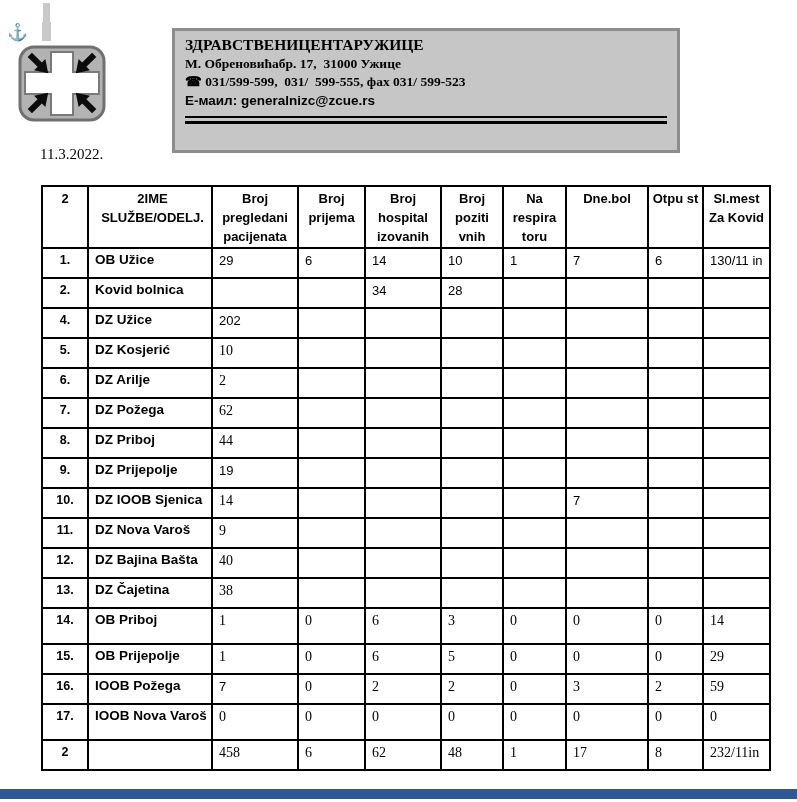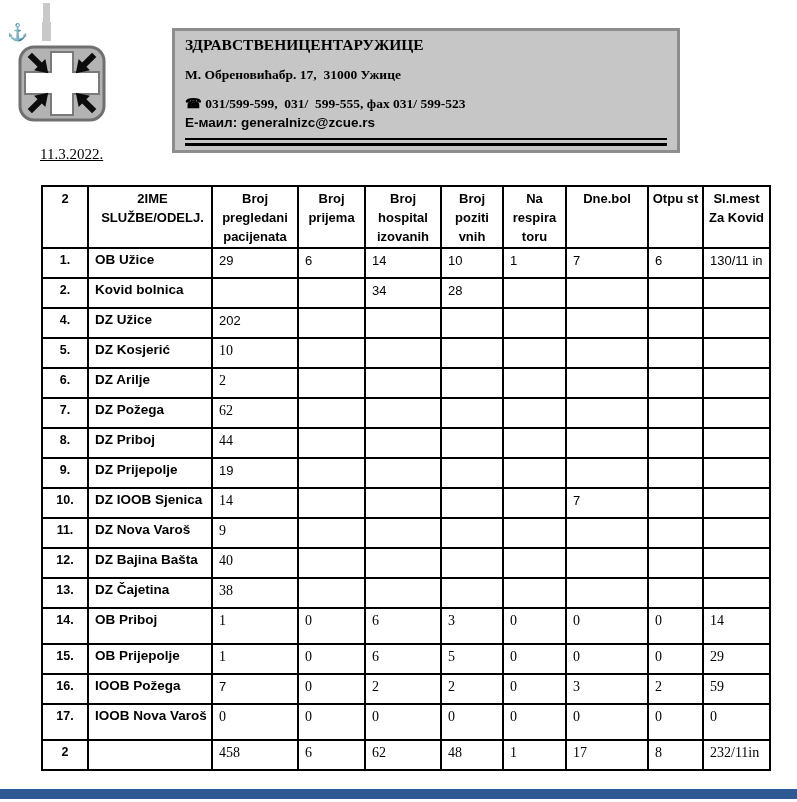--- a/index.html
+++ b/index.html
@@ -16,25 +16,25 @@
   
   .logo { position:absolute; left:18px; top:45px; }
 
   
   .letterhead {
     position:absolute; left:172px; top:28px; width:508px; height:125px;
     box-sizing:border-box; background:var(--letterhead-bg,#c6c6c6);
     border:3px solid var(--letterhead-border,#8d8d8d); padding:5px 10px 0 10px;
   }
   .lh-title { font-family:"Liberation Serif", serif; font-weight:bold; font-size:15.5px; line-height:18px; }
-  .lh-line  { font-family:"Liberation Serif", serif; font-weight:bold; font-size:13.5px; line-height:17px; margin-top:12px; white-space:pre-wrap; }
+  .lh-line  { font-family:"Liberation Serif", serif; font-weight:bold; font-size:13.5px; line-height:17px; margin-top:1px; white-space:pre-wrap; }
   .lh-email { font-family:"Liberation Sans", sans-serif; font-weight:bold; font-size:13.5px; line-height:17px; margin-top:2px; }
   .double-rule { margin-top:7px; height:3px; border-top:2px solid #000; border-bottom:3px solid #000; }
 
-  .date { position:absolute; left:40px; top:146px; font-family:"Liberation Serif", serif; font-size:15px;text-decoration:underline; }
+  .date { position:absolute; left:40px; top:146px; font-family:"Liberation Serif", serif; font-size:15px; }
 
   
   table.report {
     position:absolute; left:41px; top:185px; border-collapse:collapse; table-layout:fixed;
   }
   table.report th, table.report td { border:2px solid #000; overflow:hidden; }
   thead tr { height:62px; }
   tbody tr { height:30px; }
   tbody tr:nth-child(13), tbody tr:nth-child(16) { height:36px; }
   th {

